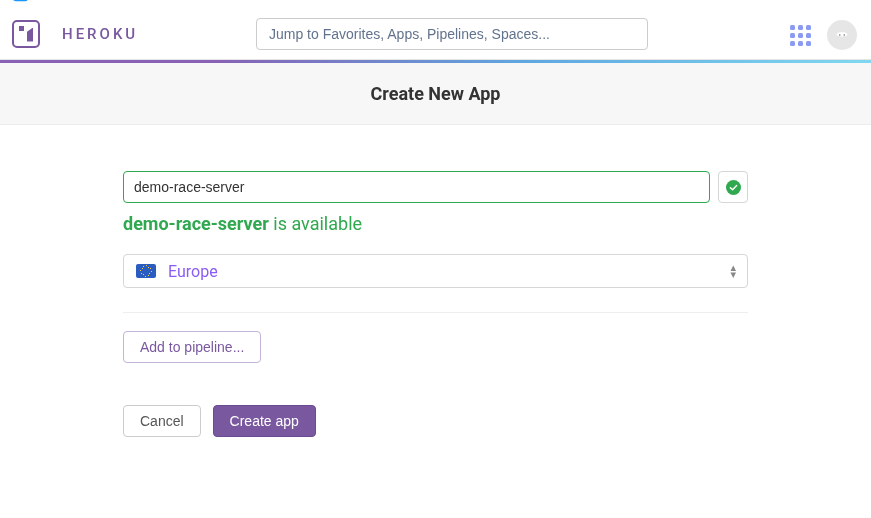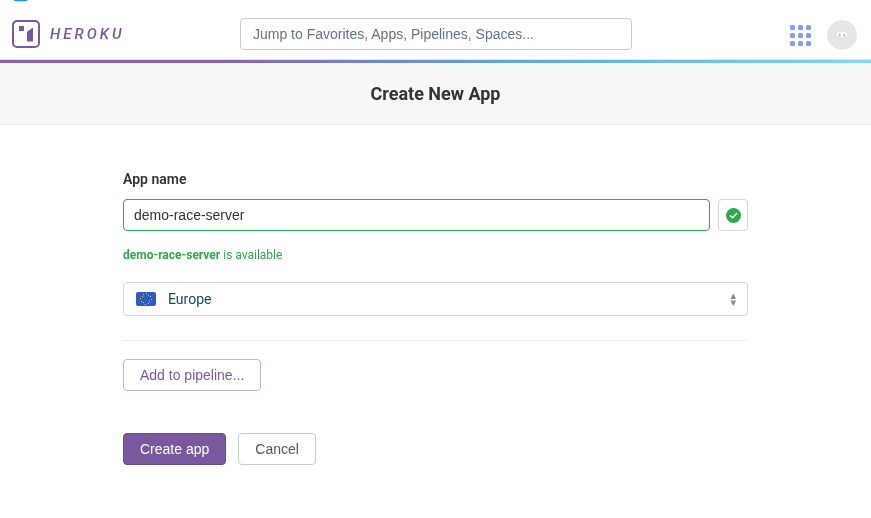--- a/index.html
+++ b/index.html
@@ -37,22 +37,21 @@
     display: flex;
     align-items: center;
     height: 52px;
     border-bottom: 1px solid #e5e5e5;
     padding: 0 12px;
     position: relative;
   }
   .logo-box {
     display: flex;
     align-items: center;
-    gap: 10px;
-    font-style: italic;
+    gap: 22px;
   }
   .logo-mark {
     width: 28px;
     height: 28px;
     border: 2.2px solid #79589F;
     border-radius: 5px;
     position: relative;
   }
   .logo-mark::before {
     content: "";
@@ -71,21 +70,21 @@
     clip-path: polygon(0 30%, 100% 0, 100% 100%, 0 100%);
   }
   .logo-text {
     color: #79589F;
     font-weight: 500;
     letter-spacing: 3px;
     font-size: 15px;
   }
   .search-wrap {
     position: absolute;
-    left: 240px;
+    left: 256px;
     top: 10px;
   }
   .search-input {
     width: 392px;
     height: 32px;
     border: 1px solid #ccc;
     border-radius: 4px;
     padding: 0 12px;
     font-size: 14px;
     color: #62738d;
@@ -186,22 +185,22 @@
   .check-circle {
     width: 15px; height: 15px;
     border-radius: 50%;
     background: #2fa84f;
     display: flex;
     align-items: center;
     justify-content: center;
   }
   .check-circle svg { width: 9px; height: 9px; }
   .availability {
-    margin-top: 17px;
-    font-size: 12px;
+    margin-top: 10px;
+    font-size: 18px;
     color: #2fa84f;
   }
   .availability .app-val { font-weight: 700; }
   .region-section { margin-top: 20px; }
   .select-wrap {
     position: relative;
     margin-top: 12px;
   }
   .region-select {
     width: 100%;
@@ -225,21 +224,21 @@
   .flag::after {
     content: "";
     position: absolute;
     inset: 0;
     background:
       radial-gradient(circle at 50% 50%, rgba(255,220,60,0.0) 3px, transparent 3px),
       repeating-conic-gradient(from 0deg at 50% 50%, #f8d24a 0deg 6deg, transparent 6deg 30deg);
     mask: radial-gradient(circle at 50% 50%, transparent 0 3.2px, black 3.2px 6px, transparent 6px);
     -webkit-mask: radial-gradient(circle at 50% 50%, transparent 0 3.2px, black 3.2px 6px, transparent 6px);
   }
-  .region-text { font-size: 14px; color: #0c4a6e; }
+  .region-text { font-size: 16px; color: #8b5cf6; }
   .select-caret {
     position: absolute;
     right: 12px;
     top: 50%;
     transform: translateY(-50%);
     color: #888;
     font-size: 11px;
     line-height: 6px;
     display: flex;
     flex-direction: column;
@@ -323,21 +322,20 @@
 
 <div class="gradient-bar"></div>
 
 <div class="page-title-bar">
   <h1 class="page-title">Create New App</h1>
 </div>
 
 <div class="content">
   <div class="form">
 
-    <label class="label">App name</label>
     <div class="app-name-row">
       <input class="app-name-input" type="text" value="demo-race-server" style="">
       <div class="check-badge">
         <div class="check-circle">
           <svg viewBox="0 0 10 10">
               <path d="M1.5 5.2 4 7.5 8.5 2.8" stroke="#fff" stroke-width="1.6" fill="none" stroke-linecap="round" stroke-linejoin="round"></path>
             </svg>
         </div>
       </div>
     </div>
@@ -356,18 +354,18 @@
             <span>▾</span>
         </div>
       </div>
     </div>
 
     <hr class="hr">
 
     <button class="btn btn-outline-purple">Add to pipeline...</button>
 
     <div class="action-row">
+      <button class="btn btn-outline-grey">Cancel</button>
       <button class="btn btn-primary">Create app</button>
-      <button class="btn btn-outline-grey">Cancel</button>
     </div>
 
   </div>
 </div>
 
 </body></html>

